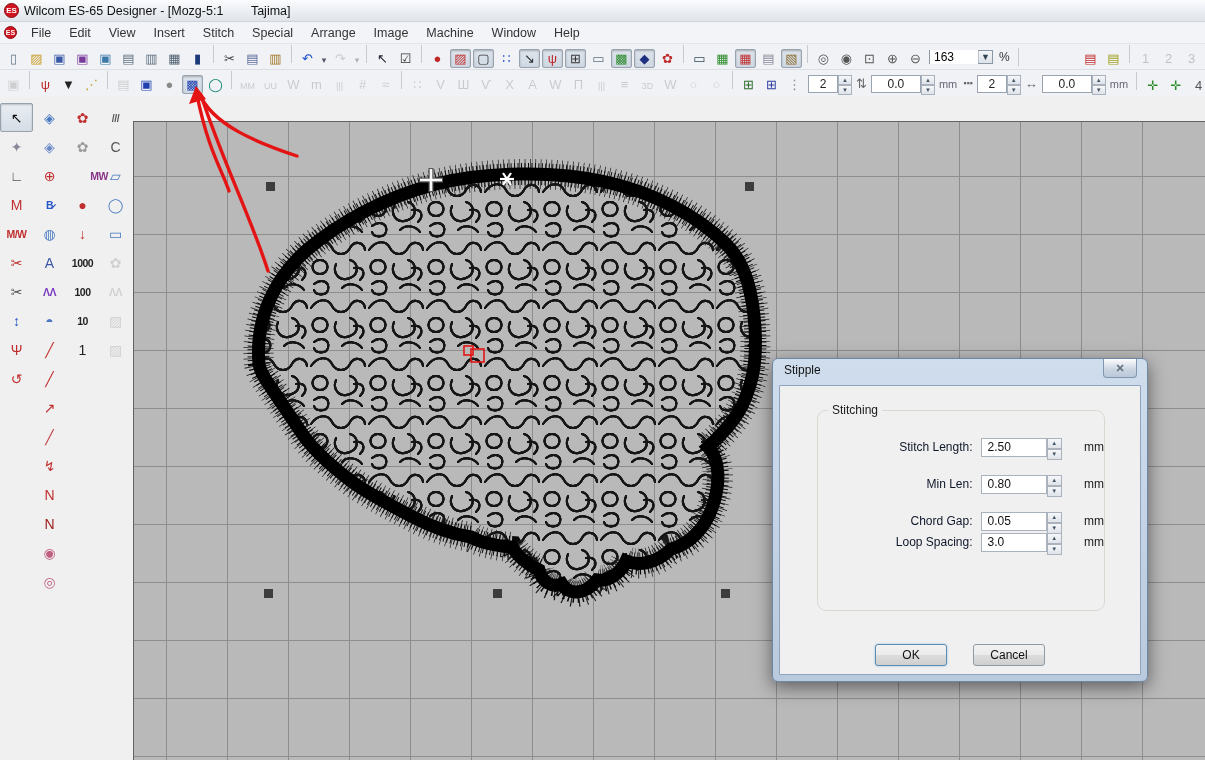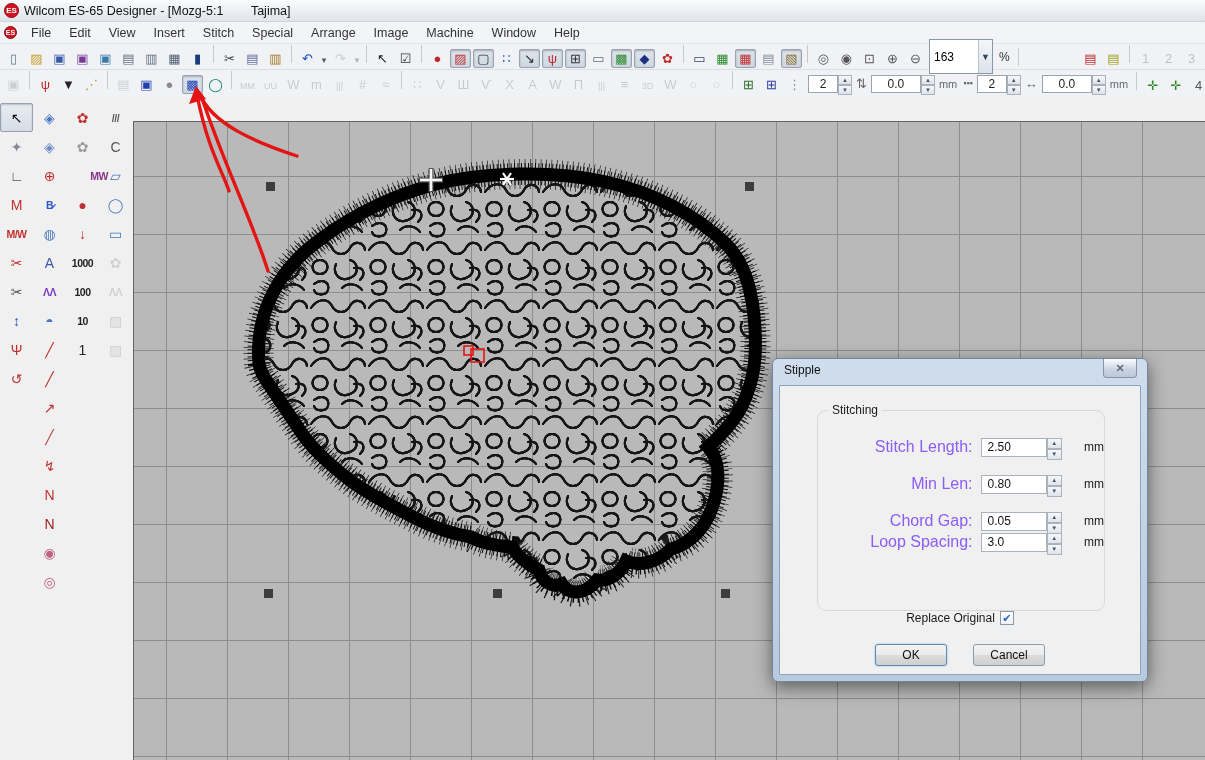--- a/index.html
+++ b/index.html
@@ -25,21 +25,21 @@
   #toolbar2 { height:27px; border-bottom:none; }
   .tbb { display:inline-flex; width:21px; height:19px; align-items:center; justify-content:center;
     font-size:13px; line-height:19px; margin:0 1px; border:1px solid transparent; cursor:default; }
   .tbb.on { border:1px solid #9aa4b0; border-radius:2px;
     background:linear-gradient(#dde4ec,#cfd8e2); box-shadow:inset 0 1px 2px rgba(0,0,0,.25); }
   .tbb.dis { opacity:.4; filter:grayscale(1); }
   .tb-sep { width:1px; height:18px; background:#c6cad0; margin:0 4px; display:inline-block; }
   .tb-drop { font-size:9px; color:#556; width:10px; display:inline-flex; justify-content:center; }
   .tb-drop.dis { opacity:.4; }
   .combo { display:inline-flex; align-items:center; border:1px solid #8a97a5; background:#fff;
-    height:35px; margin:0 2px; }
+    height:14px; margin:0 2px; }
   .combo input { width:48px; border:none; outline:none; font-size:12px; padding:0 4px;
     font-family:"Liberation Sans",sans-serif; }
   .combo .arrow { width:14px; height:100%; font-size:9px; display:flex; align-items:center;
     justify-content:center; color:#345; background:linear-gradient(#f4f6f8,#dde3ea); border-left:1px solid #b8c2cc; }
   .pct { font-size:12px; color:#333; margin:0 4px; }
   .spinbox { display:inline-flex; align-items:center; margin:0 2px; }
   .spinbox .val { width:30px; height:18px; background:#fff; border:1px solid #9aa4b0;
     font-size:12px; text-align:center; line-height:16px; color:#222; }
   .spinbox .val.wide { width:50px; }
   .spinbox .ud { display:inline-flex; flex-direction:column; width:14px; height:18px; }
@@ -80,21 +80,21 @@
     background:linear-gradient(#fdfdfe,#ccd6e3 55%,#bac8d9); border:1px solid #8296ad;
     border-top:none; border-radius:0 0 4px 4px; color:#63707f; font-size:11px; font-weight:bold;
     display:flex; align-items:center; justify-content:center; cursor:default; }
   .dlg-body { position:absolute; left:6px; right:6px; top:26px; bottom:6px;
     background:#f0f0f0; border:1px solid #8ea4bc; border-radius:1px; }
   .groupbox { position:absolute; left:37px; top:24px; width:288px; height:201px;
     border:1px solid #d9d9d2; border-radius:9px; }
   .groupbox legend-label, .gb-label { position:absolute; top:-8px; left:10px; background:#f0f0f0;
     padding:0 4px; font-size:12px; color:#1a1a1a; }
   .field-row { position:absolute; left:0; width:100%; height:20px; display:flex; align-items:center; }
-  .f-label { width:168px; text-align:right; font-size:16px; color:#8b5cf6; padding-right:8px; }
+  .f-label { width:168px; text-align:right; font-size:12px; color:#0f172a; padding-right:8px; }
   .f-input { width:66px; height:19px; border:1px solid #aab3bd; background:#fff; font-size:12px;
     padding:0 6px; font-family:"Liberation Sans",sans-serif; color:#111; }
   .f-spin { display:inline-flex; flex-direction:column; width:16px; height:19px; }
   .f-spin span { flex:1; font-size:6px; line-height:9px; text-align:center; color:#456;
     background:linear-gradient(#f6f7f9,#dfe4ea); border:1px solid #aab3bd; }
   .f-unit { font-size:12px; color:#1a1a1a; margin-left:22px; }
   .chk-row { position:absolute; top:225px; left:0; width:100%; display:flex; justify-content:center;
     align-items:center; }
   .chk-label { font-size:12px; color:#1a1a1a; margin-right:5px; }
   .chk { width:14px; height:14px; border:1px solid #8a9aad; background:linear-gradient(#fff,#eef2f6);
@@ -329,22 +329,18 @@
     <span class="f-label">Loop Spacing:</span>
     <input class="f-input" value="3.0" style="">
     <span class="f-spin">
               <span>▲</span>
               <span>▼</span>
             </span>
     <span class="f-unit">mm</span>
   </div>
 </div>
     </div>
-    <div class="chk-row">
-      <span class="chk-label">Replace Original</span>
-      <span class="chk" id="replace-chk">✔</span>
-    </div>
     <div class="btn-row">
       <div class="btn7 default">OK</div>
       <div class="btn7">Cancel</div>
     </div>
   </div>
 </div>
 
 </body></html>

